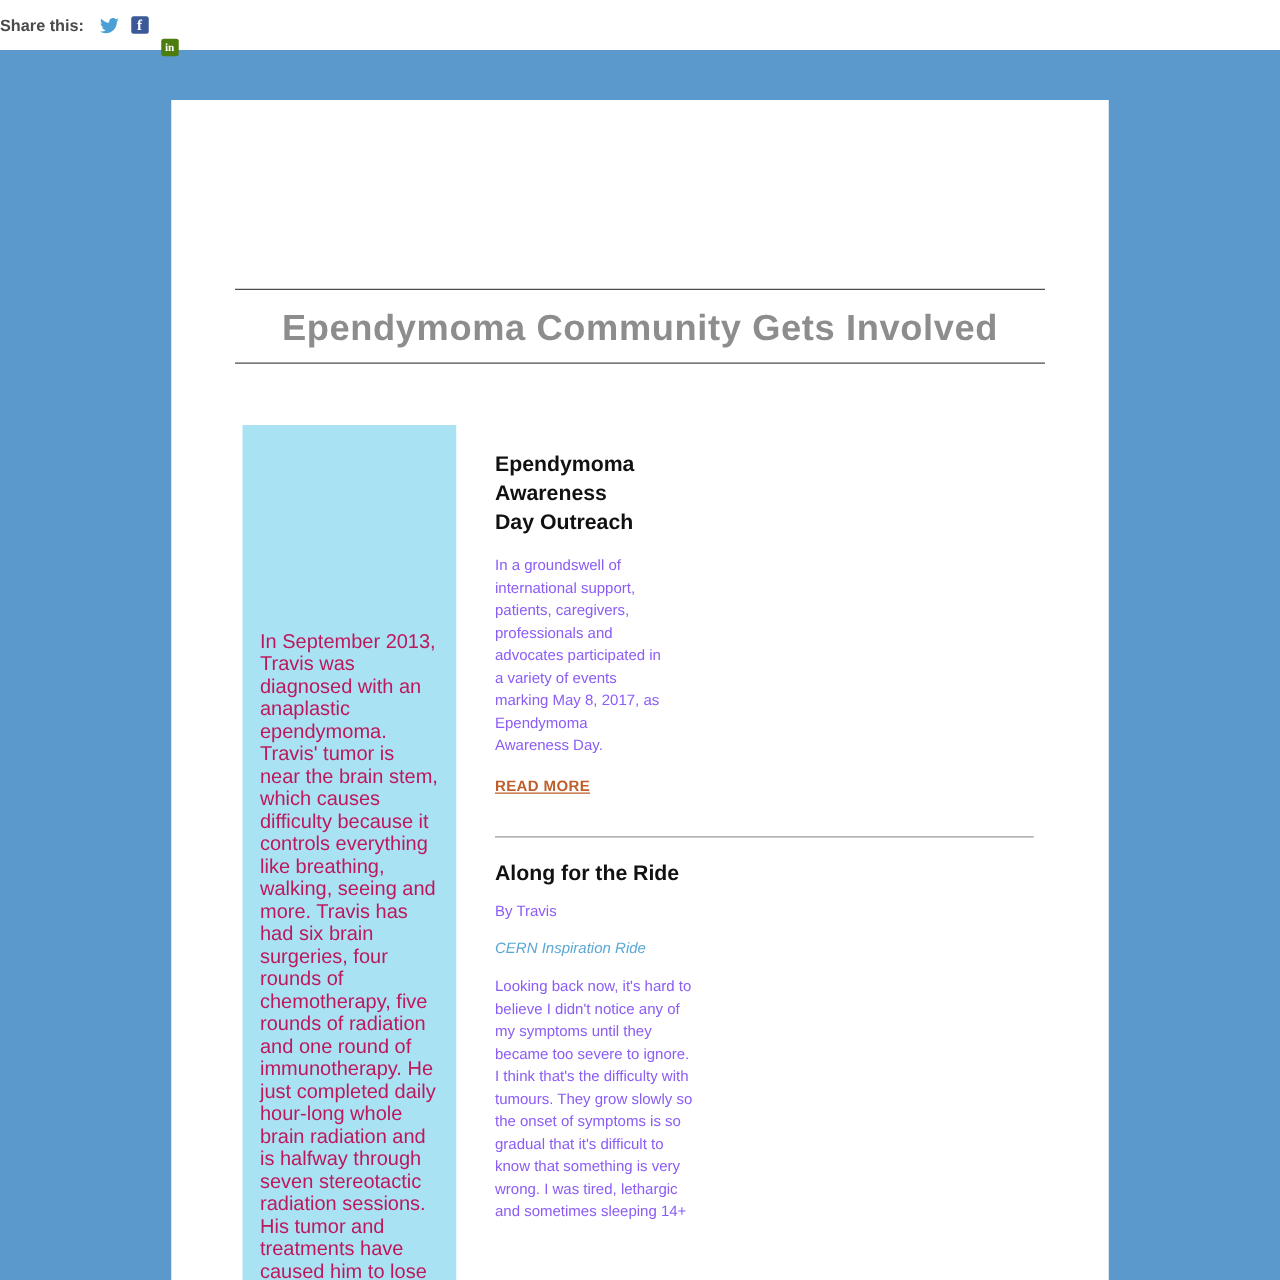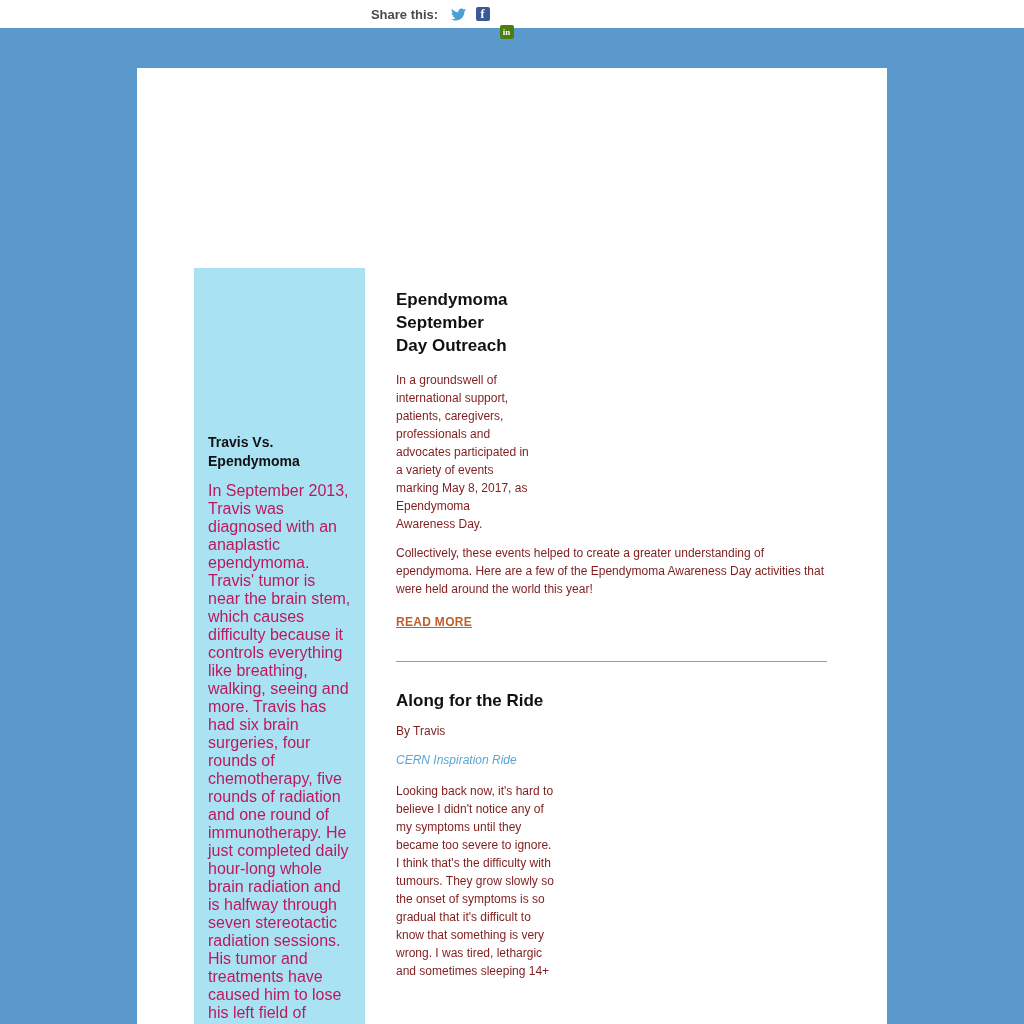--- a/index.html
+++ b/index.html
@@ -7,25 +7,25 @@
     padding: 0;
     width: 1024px;
     height: 1024px;
     overflow: hidden;
     background: #ffffff;
     font-family: "Liberation Sans", sans-serif;
   }
 
   
   .share-bar {
-    height: 28px;
+    height: 40px;
     background: #ffffff;
     display: flex;
     align-items: center;
-    justify-content: center;
+    justify-content: flex-start;
     padding-right: 139px;
     gap: 9px;
     box-sizing: border-box;
   }
   .share-label {
     font-size: 13px;
     font-weight: bold;
     color: #4a4a4a;
     margin-right: 4px;
   }
@@ -127,21 +127,21 @@
     font-size: 17px;
     line-height: 23px;
     font-weight: bold;
     color: #111111;
     white-space: pre-line;
   }
   .article p {
     margin: 0 0 11px 0;
     font-size: 12px;
     line-height: 18px;
-    color: #7f1d1d;
+    color: #8b5cf6;
   }
 
   .img-float-1 {
     float: right;
     width: 298px;
     height: 220px;
   }
   .img-float-2 {
     float: right;
     width: 271px;
@@ -159,21 +159,21 @@
     cursor: pointer;
   }
 
   .article-divider {
     border: none;
     border-top: 1px solid #9a9a9a;
     margin: 31px 0 0 0;
     clear: both;
   }
 
-  .article2 h2 { margin-top: 27px; margin-bottom: 10px; }
+  .article2 h2 { margin-top: 17px; margin-bottom: 10px; }
   .byline {
     margin: 0 0 11px 0 !important;
     color: #222222;
   }
   .story-subtitle {
     margin: 0 0 13px 0 !important;
     font-style: italic;
     color: #5aa7d4 !important;
   }
 </style>
@@ -197,37 +197,38 @@
     <span class="icon-box icon-li">in</span>
   </a>
 </div>
 
 <div class="page-bg">
 
   <div class="card">
 
     <div class="logo-space"></div>
 
+    <div class="title-wrap">
+      <h1 class="newsletter-title">Ependymoma Community Gets Involved</h1>
+    </div>
 
     <div class="columns">
 
       <aside class="sidebar">
-        <h3 class="sidebar-heading">Travis Vs. Ependymoma</h3>
         <p class="sidebar-body">In September 2013, Travis was diagnosed with an anaplastic ependymoma. Travis' tumor is near the brain stem, which causes difficulty because it controls everything like breathing, walking, seeing and more. Travis has had six brain surgeries, four rounds of chemotherapy, five rounds of radiation and one round of immunotherapy. He just completed daily hour-long whole brain radiation and is halfway through seven stereotactic radiation sessions. His tumor and treatments have caused him to lose his left field of vision, which can cause balance issues. He has been through a lot but he's thankful for his</p>
       </aside>
 
       <main class="main">
 
         <section class="article article1">
           <div class="img-float-1"></div>
           <h2>Ependymoma
-September
+Awareness
 Day Outreach</h2>
           <p>In a groundswell of international support, patients, caregivers, professionals and advocates participated in a variety of events marking May 8, 2017, as Ependymoma Awareness Day.</p>
-          <p>Collectively, these events helped to create a greater understanding of ependymoma. Here are a few of the Ependymoma Awareness Day activities that were held around the world this year!</p>
           <a class="read-more">READ MORE</a>
         </section>
 
         <hr class="article-divider">
 
         <section class="article article2">
           <h2>Along for the Ride</h2>
           <p class="byline">By Travis</p>
           <p class="story-subtitle">CERN Inspiration Ride</p>
           <div>

